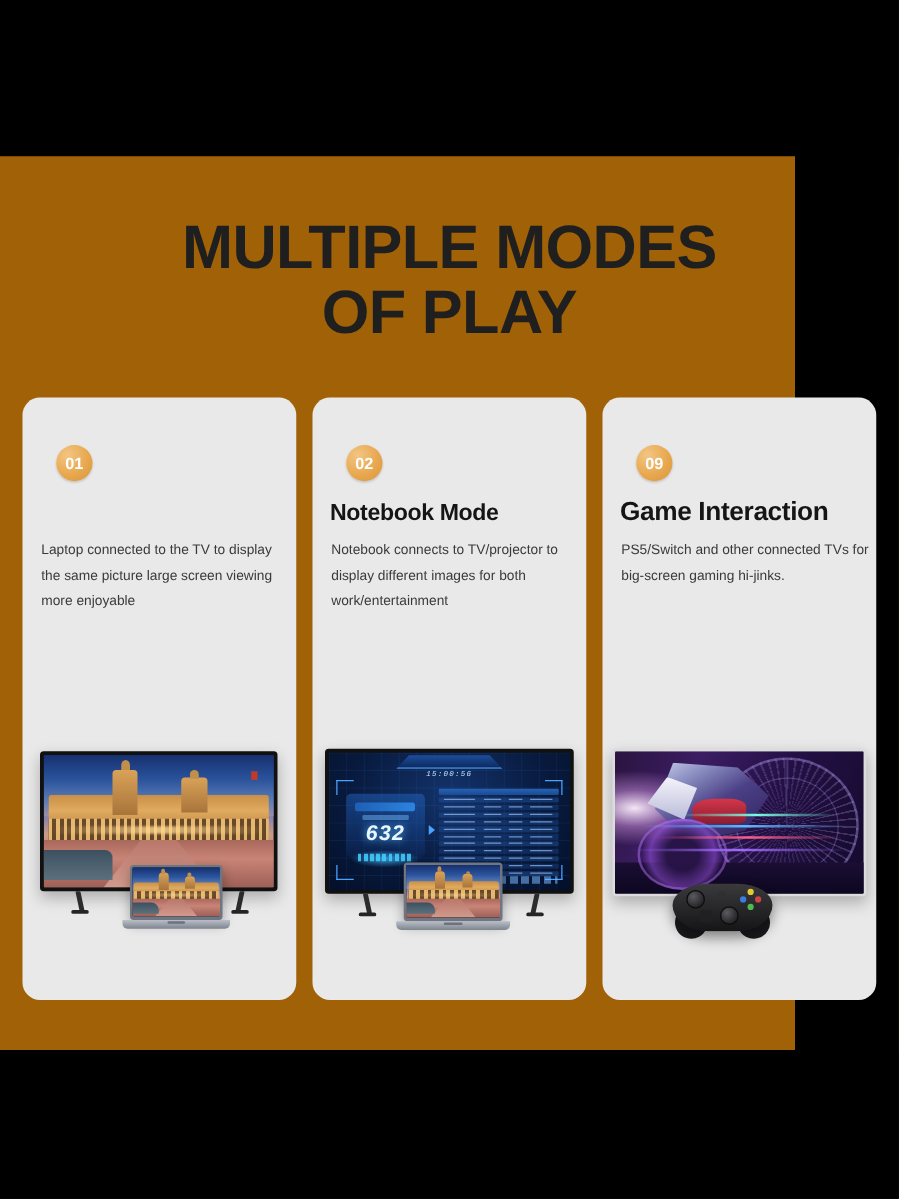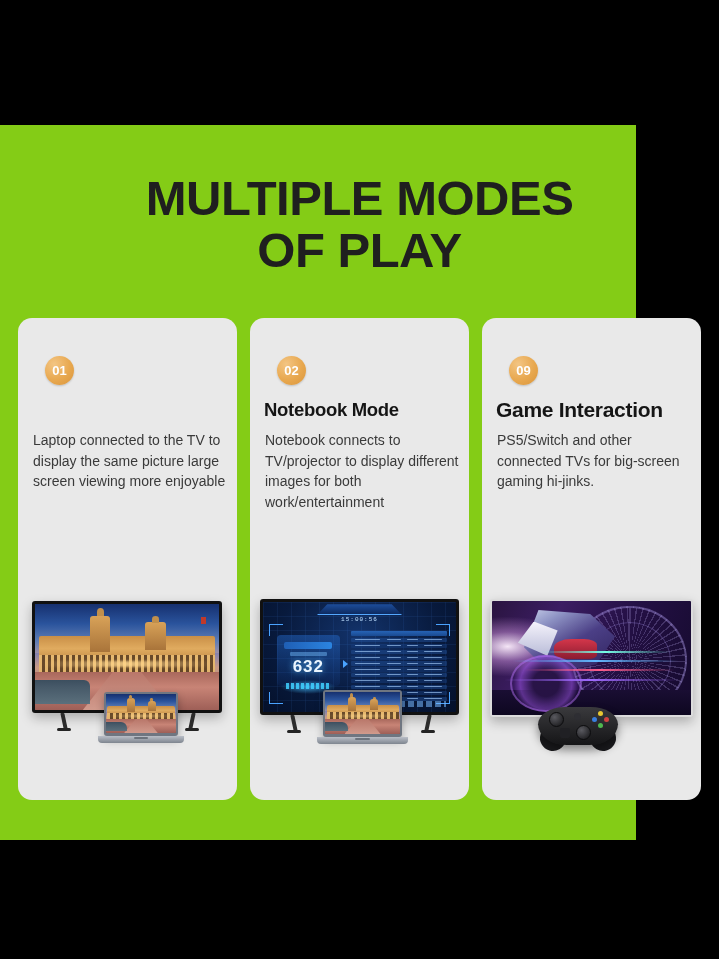--- a/index.html
+++ b/index.html
@@ -3,21 +3,21 @@
 <meta charset="utf-8">
 <style>
   html,body{margin:0;padding:0;}
   body{
     width:719px;height:959px;background:#000;overflow:hidden;
     font-family:"Liberation Sans","DejaVu Sans",sans-serif;
   }
   .page{position:relative;width:719px;height:959px;background:#000;}
   .letterbox-top{position:absolute;left:0;top:0;width:719px;height:125px;background:#000;}
   .letterbox-bottom{position:absolute;left:0;top:840px;width:719px;height:119px;background:#000;}
-  .canvas{position:absolute;left:0;top:125px;width:636px;height:715px;background:#84cc16;}
+  .canvas{position:absolute;left:0;top:125px;width:636px;height:715px;background:#a16207;}
 
   
   .heading{
     position:absolute;left:0;top:47px;width:719px;text-align:center;
     color:#1f1f1f;font-weight:bold;font-size:49px;line-height:52px;
     letter-spacing:-0.5px;
   }
   .heading .l2{display:block;}
 
   
@@ -36,25 +36,25 @@
     box-shadow:0 1px 2px rgba(0,0,0,.18);
     color:#fff;font-size:13px;font-weight:bold;line-height:29px;text-align:center;
   }
   .c-title{
     position:absolute;left:14px;top:81px;width:200px;
     color:#151515;font-size:18.5px;font-weight:bold;line-height:22px;letter-spacing:-0.3px;
   }
   .c-title.narrow{font-size:21px;}
   .c-desc{
     position:absolute;left:15px;top:112px;width:198px;
-    color:#3a3a3a;font-size:14px;line-height:20.5px;
-  }
-
-  
-  .media{position:absolute;left:0;bottom:38px;width:219px;height:165px;}
+    color:#3a3a3a;font-size:11px;line-height:20.5px;
+  }
+
+  
+  .media{position:absolute;left:0;bottom:38px;width:219px;height:165px;font-style:italic;}
 
   .tv{position:absolute;}
   .tv .bezel{
     position:absolute;left:0;top:0;width:100%;height:100%;
     background:#111;border-radius:3px;padding:3px;box-sizing:border-box;
     box-shadow:0 5px 12px rgba(0,0,0,.26);
   }
   .tv .screen{position:relative;width:100%;height:100%;overflow:hidden;border-radius:1px;}
   .leg{position:absolute;width:4px;height:16px;background:#2b2b2b;border-radius:1px;}
   .leg.l{transform:skewX(12deg);}

